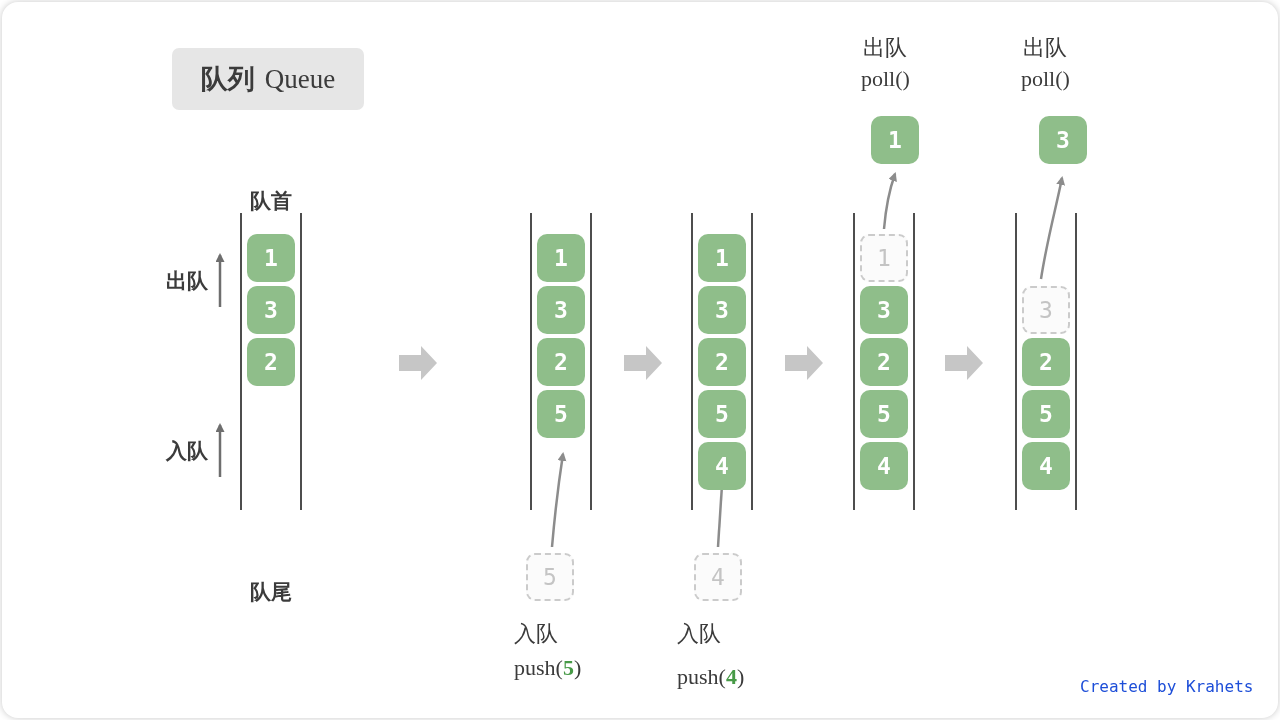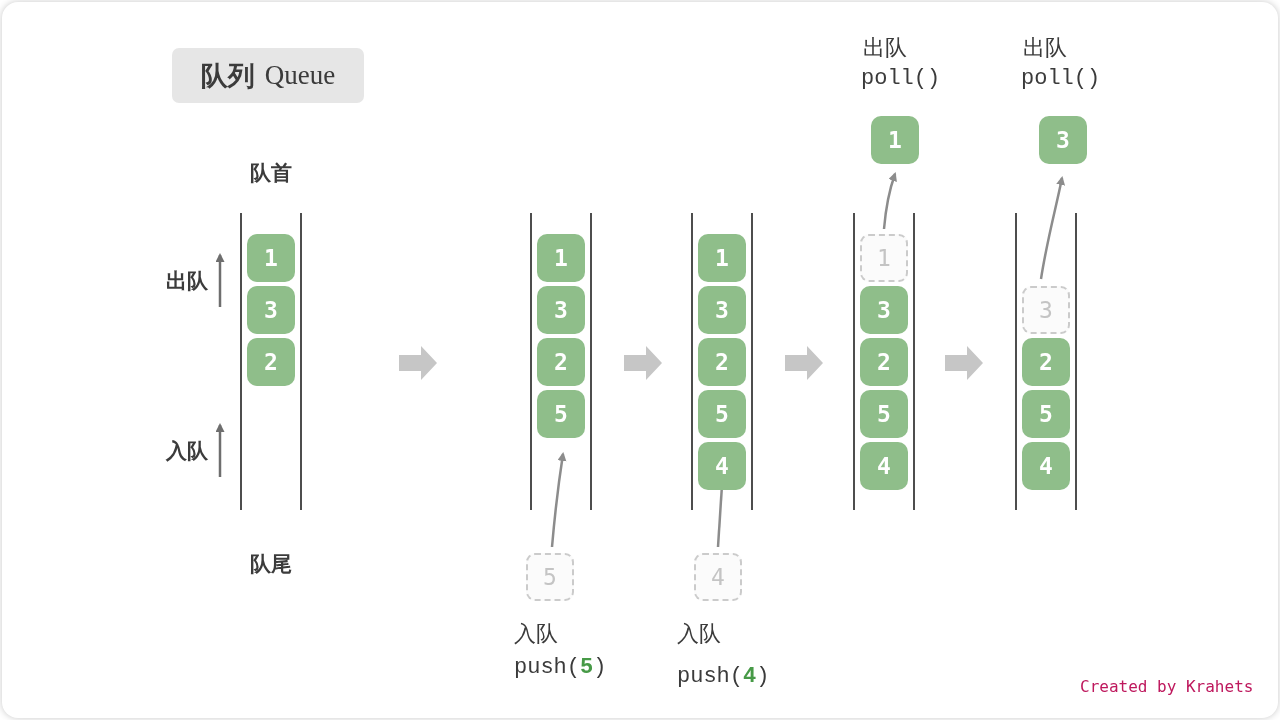--- a/index.html
+++ b/index.html
@@ -9,31 +9,31 @@
     width: 1280px; height: 720px; position: relative;
   }
   .canvas {
     position: absolute; left: 2px; top: 2px; width: 1276px; height: 716px;
     background: #ffffff; border-radius: 16px;
     box-shadow: 0 0 7px rgba(0,0,0,0.22);
     overflow: hidden;
   }
 
   .title-badge {
-    position: absolute; left: 170px; top: 46px; width: 192px; height: 55px;
+    position: absolute; left: 170px; top: 46px; width: 192px; height: 62px;
     background: #e6e6e6; border-radius: 7px;
     display: flex; align-items: center; justify-content: center; gap: 10px;
     color: #3b3b3b; font-size: 27px;
   }
   .title-zh { font-weight: bold; }
   .title-en { font-family: Liberation Serif, serif; text-align: center; }
 
   .cap { position: absolute; color: #3b3b3b; font-size: 21px; font-weight: 700; }
   .cap-med { font-weight: 600; }
-  .col-label { width: 62px; text-align: center; }
+  .col-label { width: 62px; text-align: center; margin-top: 28px; }
 
   .queue-col { position: absolute; top: 211px; width: 62px; height: 297px; }
   .qline { position: absolute; top: 0; width: 1.5px; height: 297px; background: #4d4d4d; }
   .qline.left { left: 0; } .qline.right { left: 60px; }
 
   .cell {
     position: absolute; width: 48px; height: 48px; border-radius: 10px;
     text-align: center; line-height: 48px;
     font-family: "DejaVu Sans Mono", monospace; font-size: 23px; font-weight: bold;
   }
@@ -44,27 +44,27 @@
   }
   .in-col { left: 7px; }
   .slot-0 { top: 21px; } .slot-1 { top: 73px; } .slot-2 { top: 125px; }
   .slot-3 { top: 177px; } .slot-4 { top: 229px; }
 
   .float-box { position: absolute; }
 
   .caption-zh { position: absolute; color: #3b3b3b; font-size: 22px; font-weight: 500; }
   .caption-code {
     position: absolute; color: #3b3b3b; font-size: 22px;
-    font-family: Liberation Mono, monospace;
+    font-family: Liberation Serif, serif;
   }
   .caption-code .arg { color: #479a47; font-weight: bold; }
 
   .watermark {
     position: absolute; left: 1078px; top: 675px;
-    font-family: "DejaVu Sans Mono", monospace; font-size: 16px; color: #be185d;
+    font-family: "DejaVu Sans Mono", monospace; font-size: 16px; color: #1d4ed8;
   }
 
   svg.overlay { position: absolute; left: 0; top: 0; width: 1280px; height: 720px; pointer-events: none; }
 </style>
 </head>
 <body>
 
 <div class="canvas">
 
   <div class="title-badge">

